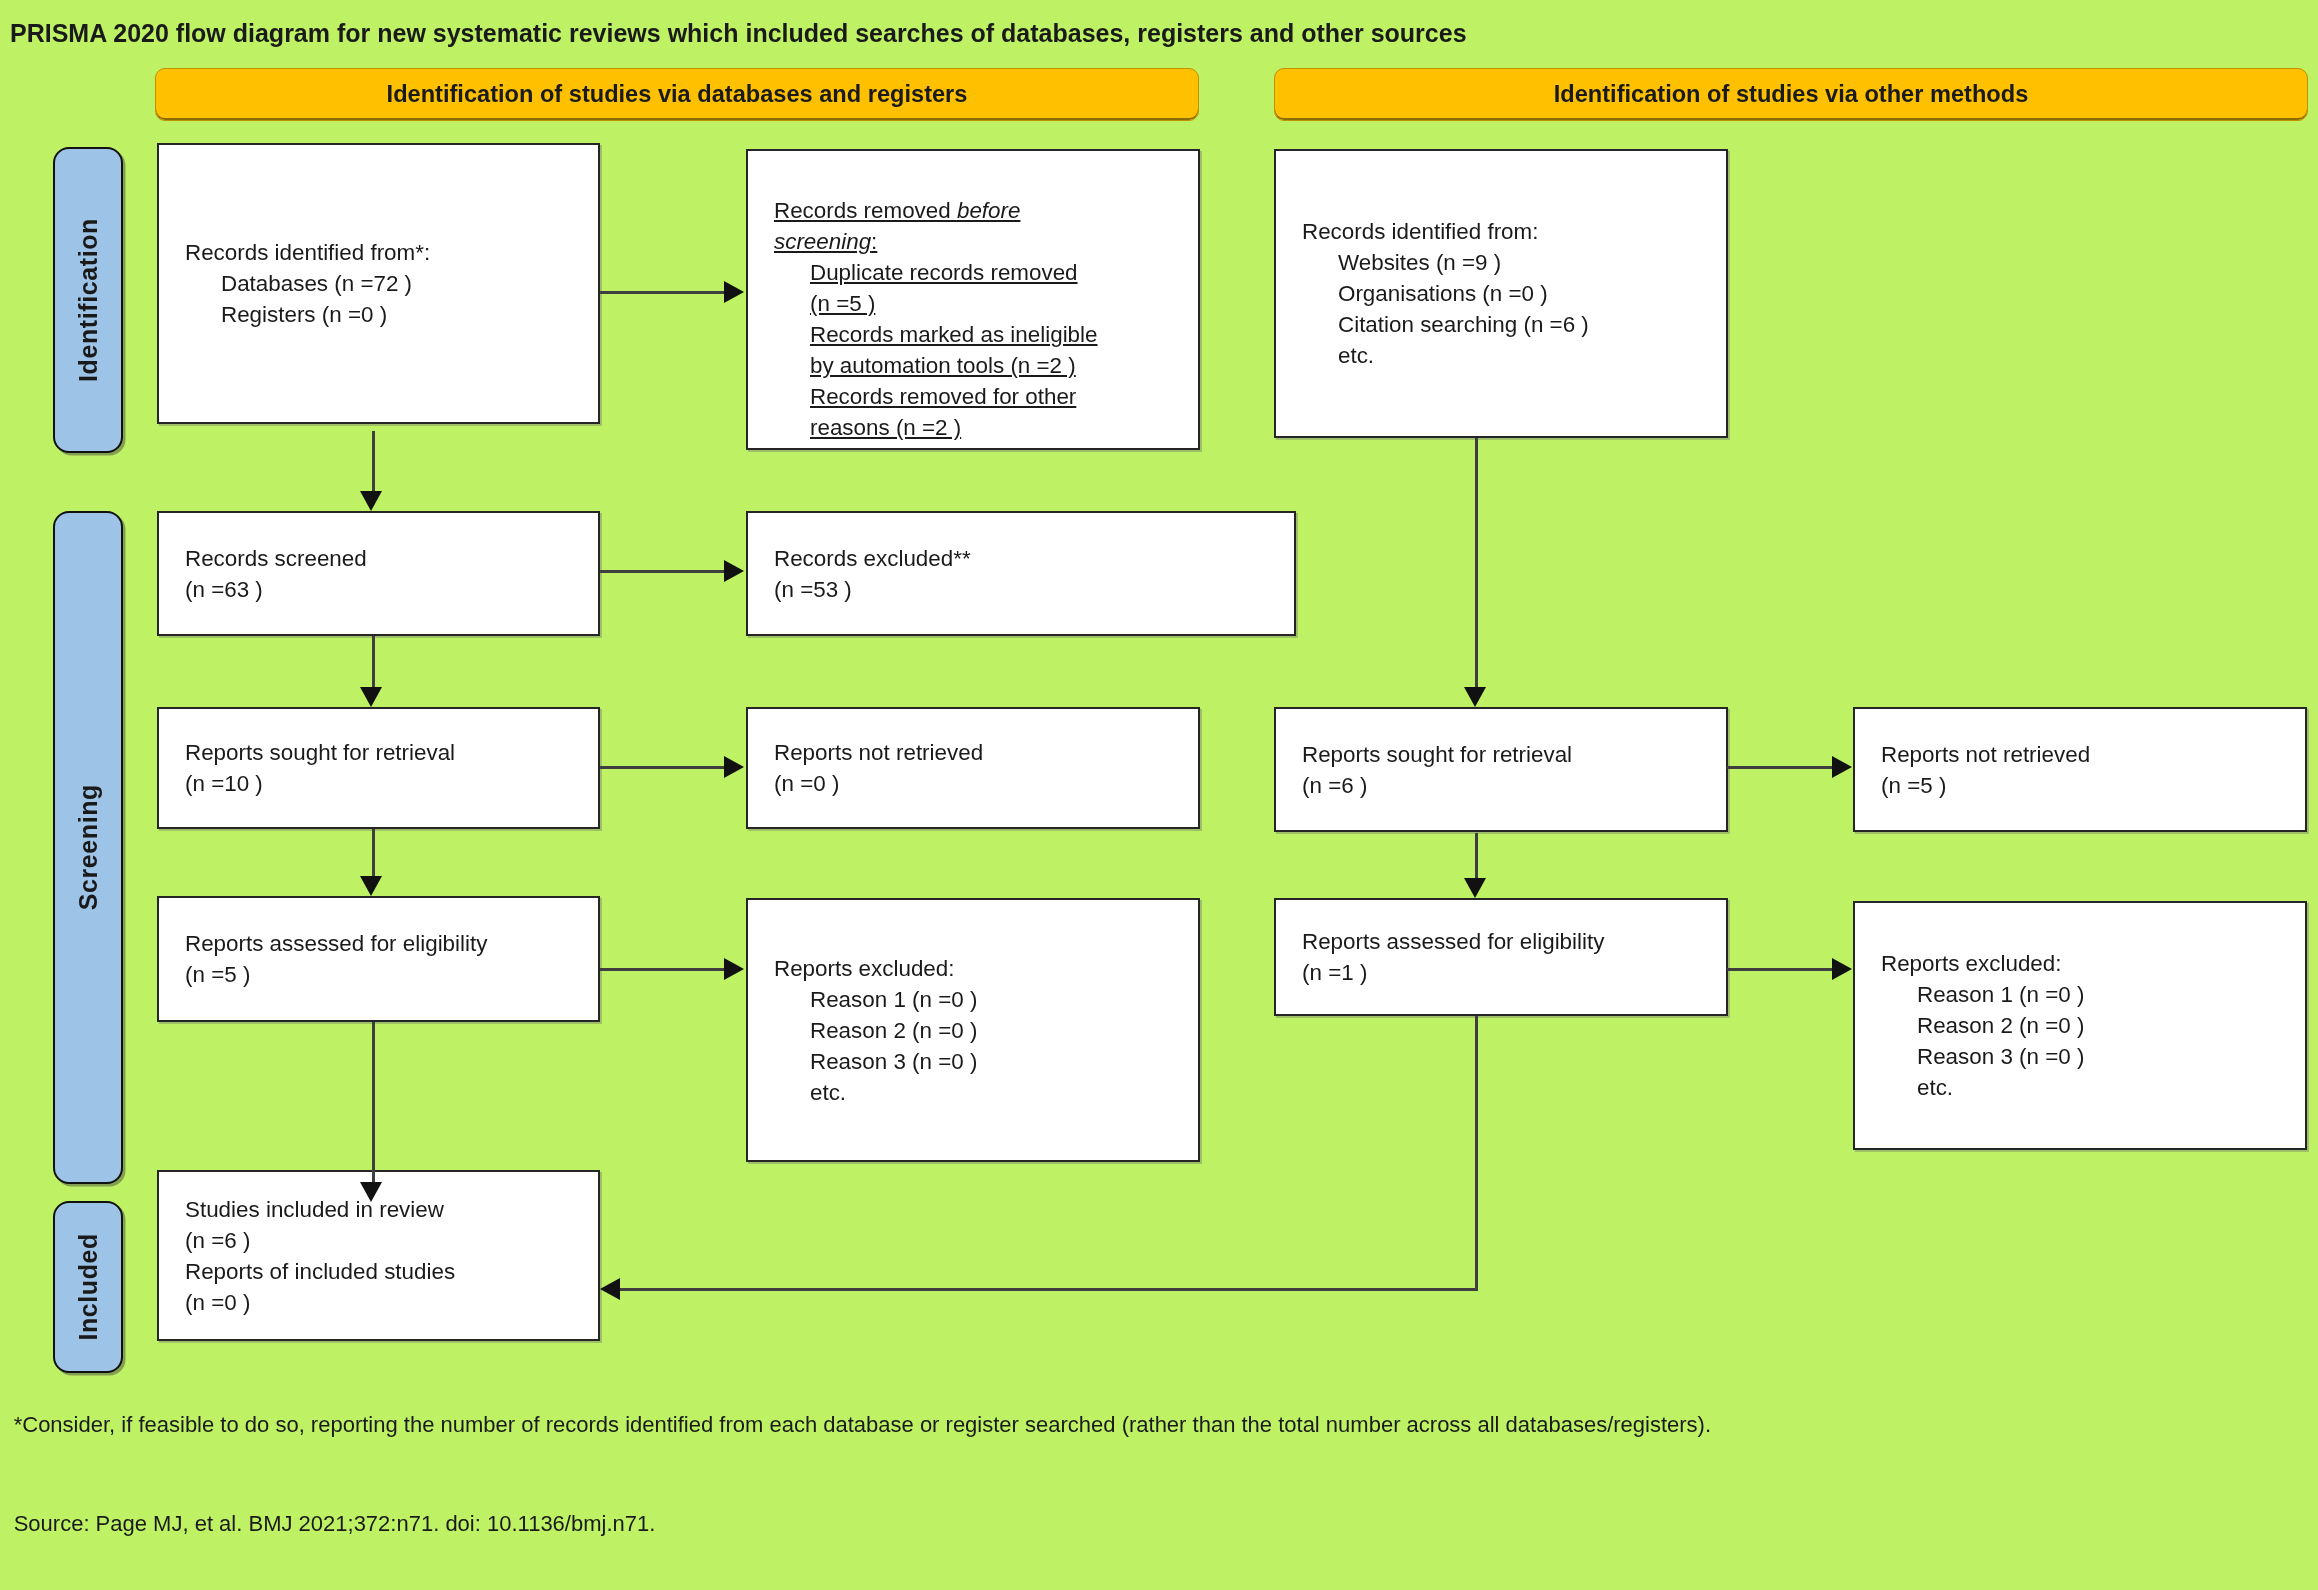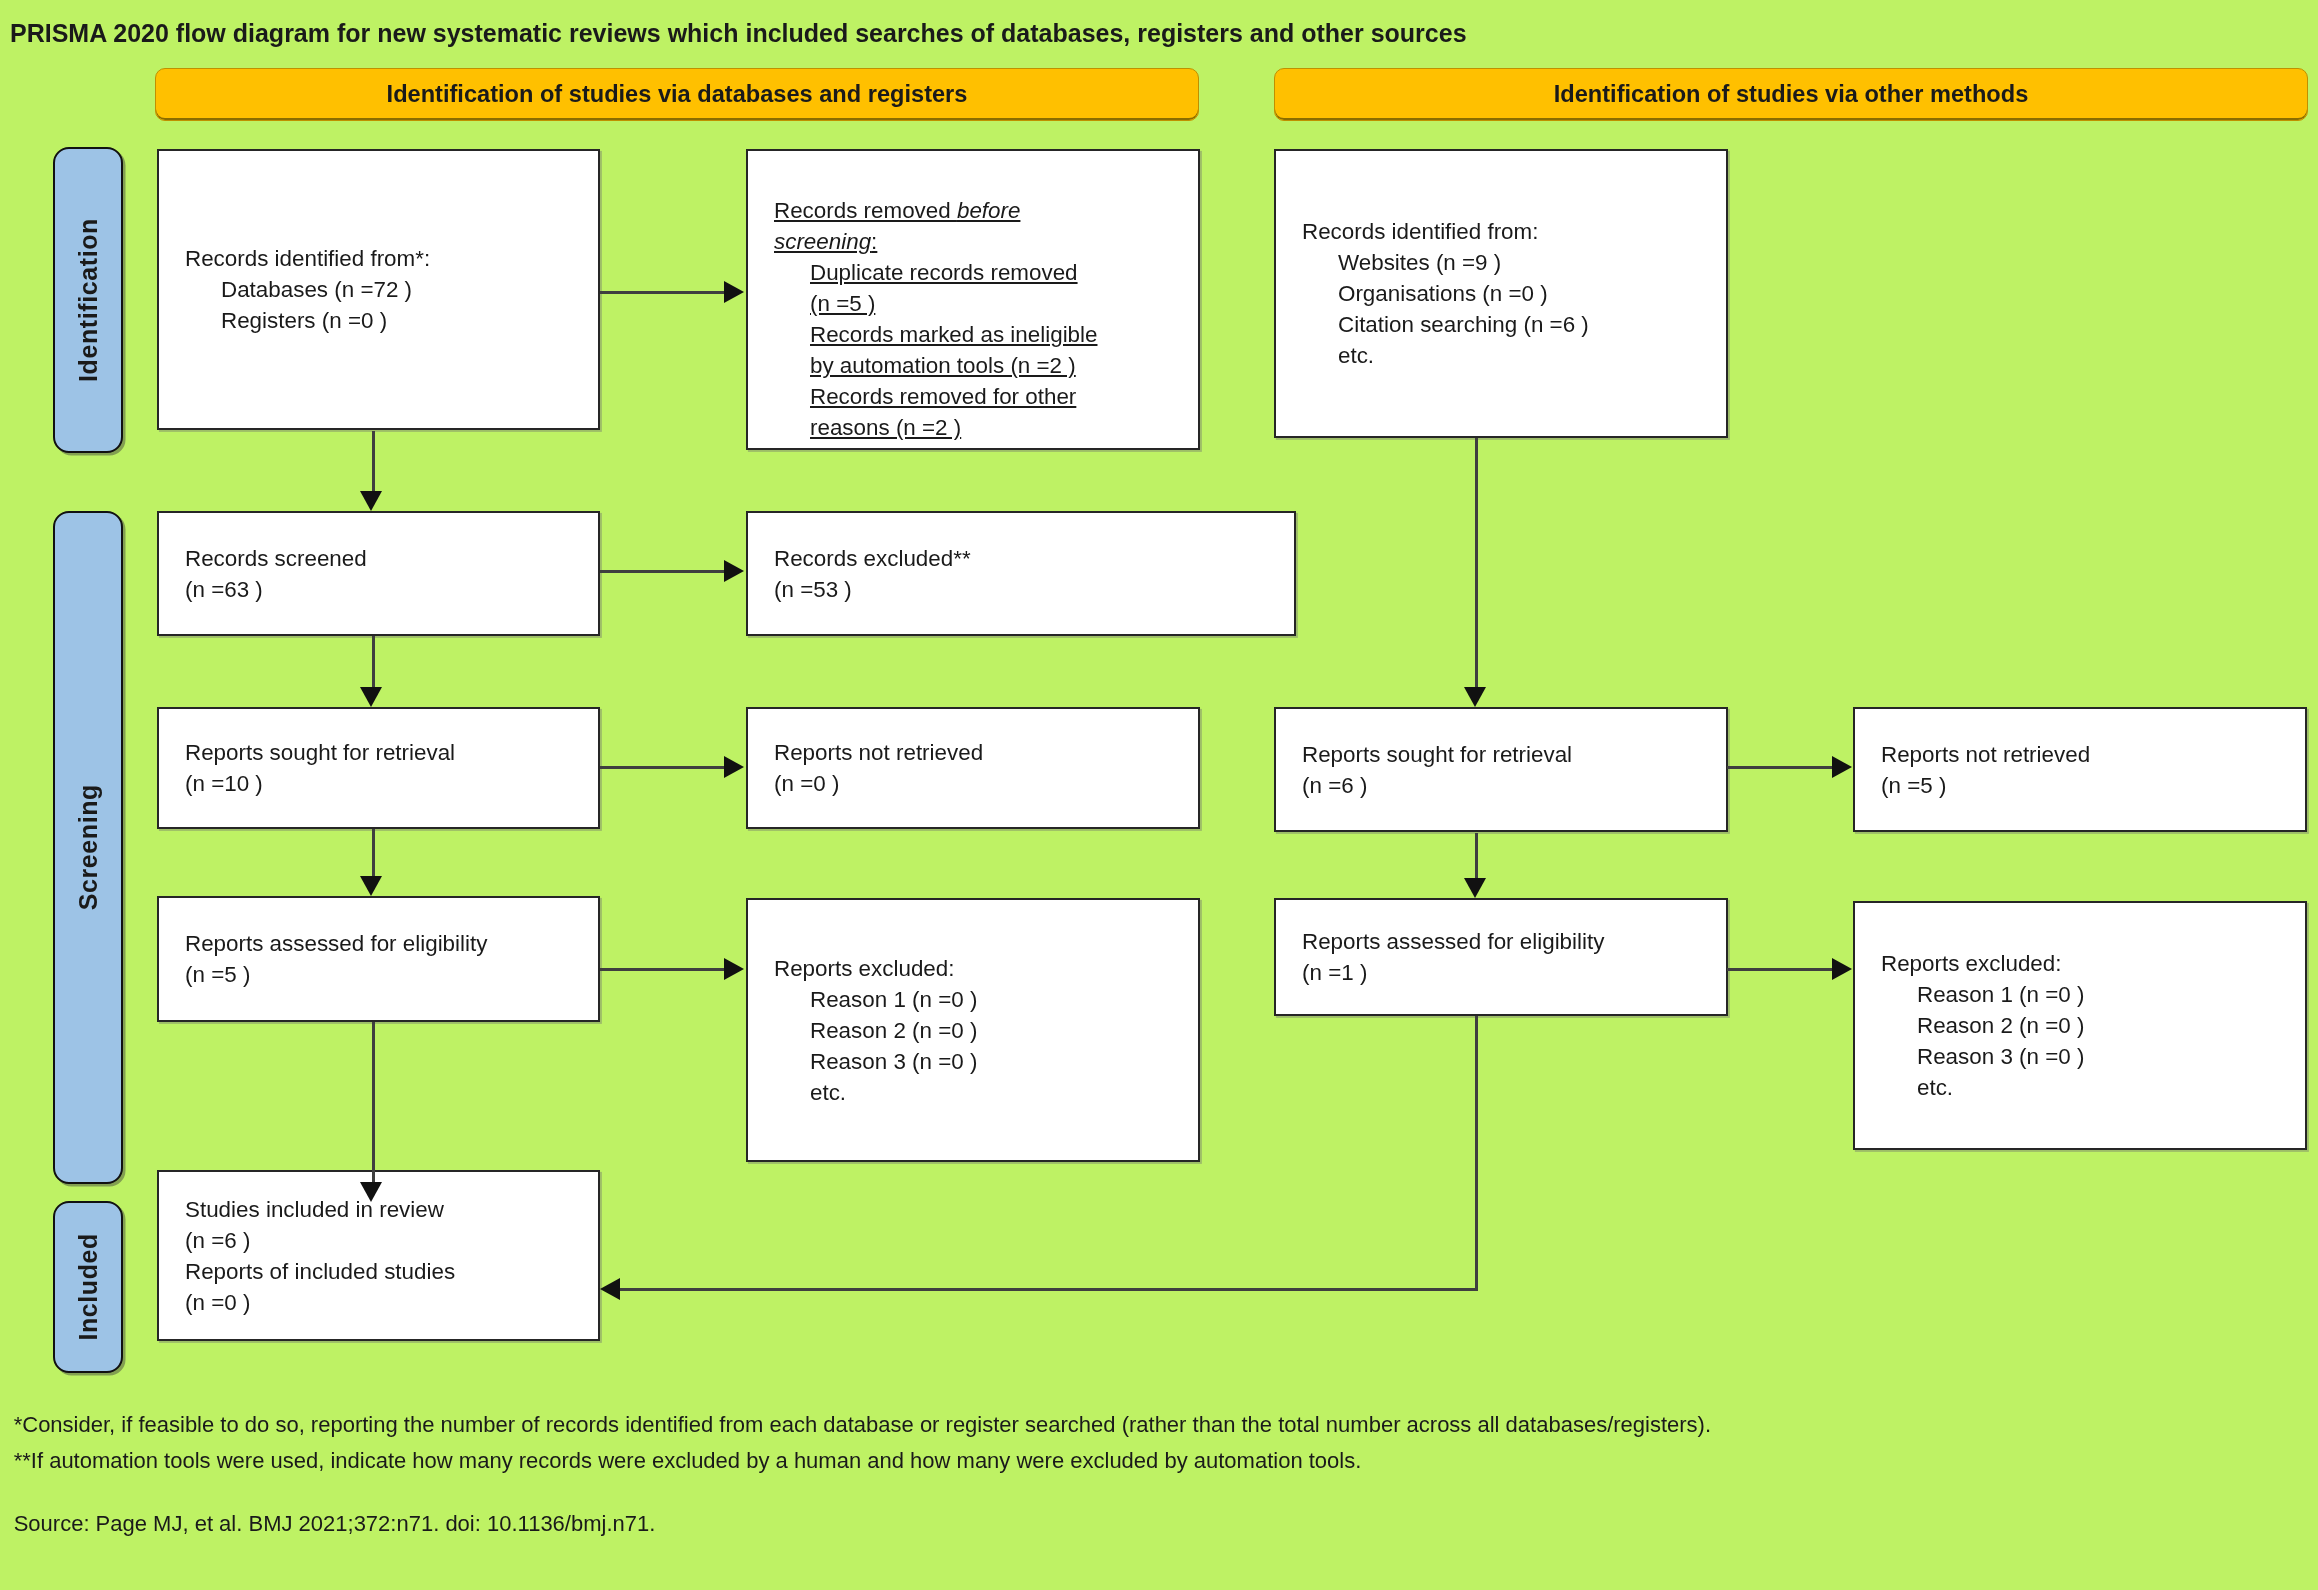--- a/index.html
+++ b/index.html
@@ -52,21 +52,21 @@
   <div class="stage" style="left:53px;top:147px;height:306px;">
     <span>Identification</span>
   </div>
   <div class="stage" style="left:53px;top:511px;height:673px;">
     <span>Screening</span>
   </div>
   <div class="stage" style="left:53px;top:1201px;height:172px;">
     <span>Included</span>
   </div>
 
-  <div class="box" style="left:157px;top:149px;width:443px;height:281px;">
+  <div class="box" style="left:157px;top:143px;width:443px;height:281px;">
     <div class="line">Records identified from*:</div>
     <div class="line ind">Databases (n =72 )</div>
     <div class="line ind">Registers (n =0 )</div>
   </div>
 
   <div class="box top" style="left:746px;top:149px;width:454px;height:301px;">
     <div class="line"><span>Records removed </span><span class="it">before</span></div>
     <div class="line"><span class="it">screening</span><span>:</span></div>
     <div class="line ind">Duplicate records removed</div>
     <div class="line ind">(n =5 )</div>
@@ -165,17 +165,16 @@
   <div class="hline" style="left:1727px;top:766px;width:106px;"></div>
   <div class="head-right" style="left:1832px;top:756px;"></div>
   <div class="hline" style="left:1727px;top:968px;width:106px;"></div>
   <div class="head-right" style="left:1832px;top:958px;"></div>
 
   <div class="vline" style="left:1475px;top:1016px;height:275px;"></div>
   <div class="hline" style="left:620px;top:1288px;width:857px;"></div>
   <div class="head-left" style="left:600px;top:1278px;"></div>
 
   <div class="foot" style="left:13.7px;top:1412px;">*Consider, if feasible to do so, reporting the number of records identified from each database or register searched (rather than the total number across all databases/registers).</div>
-  <div class="foot" style="left:13.7px;top:1448px;">**If automation tools were used, indicate how many records were excluded by a human and how many were excluded by automation tools.</div>
   <div class="foot" style="left:13.7px;top:1511px;">Source: Page MJ, et al. BMJ 2021;372:n71. doi: 10.1136/bmj.n71.</div>
 
 </div>
 
 
 </body></html>

